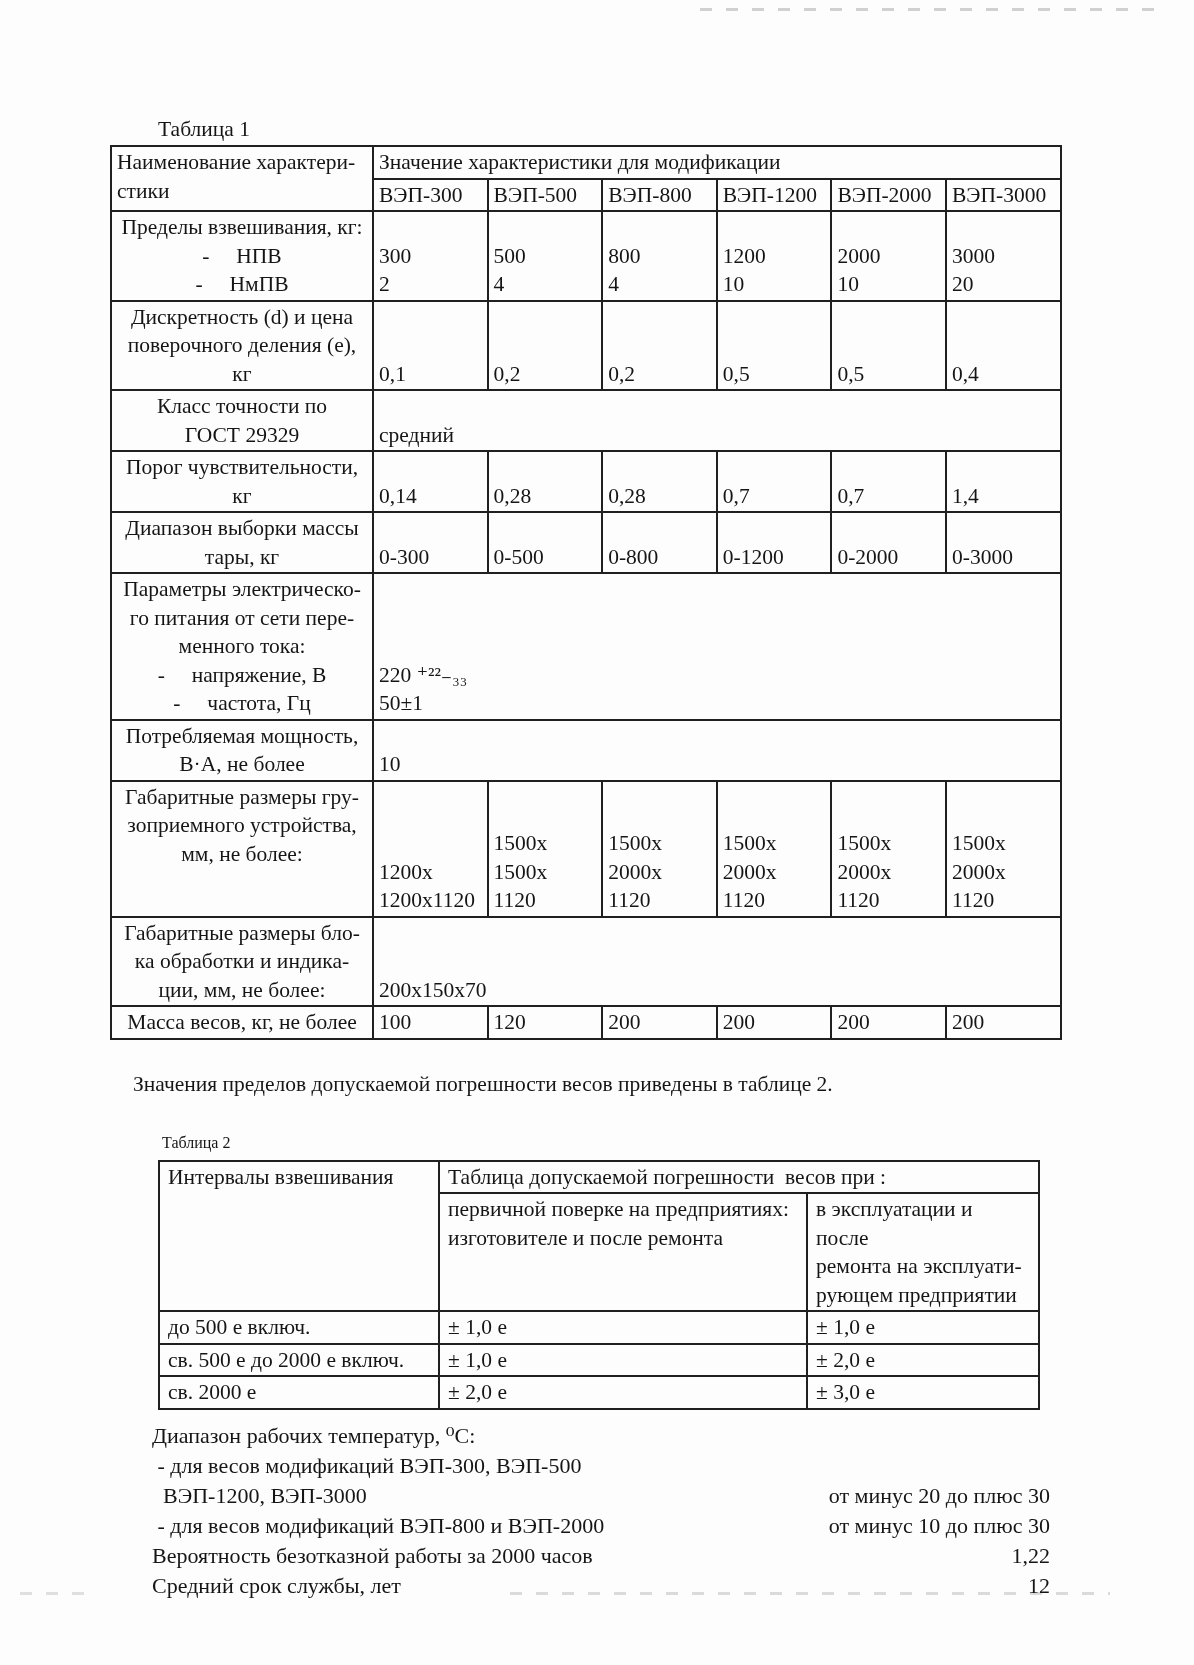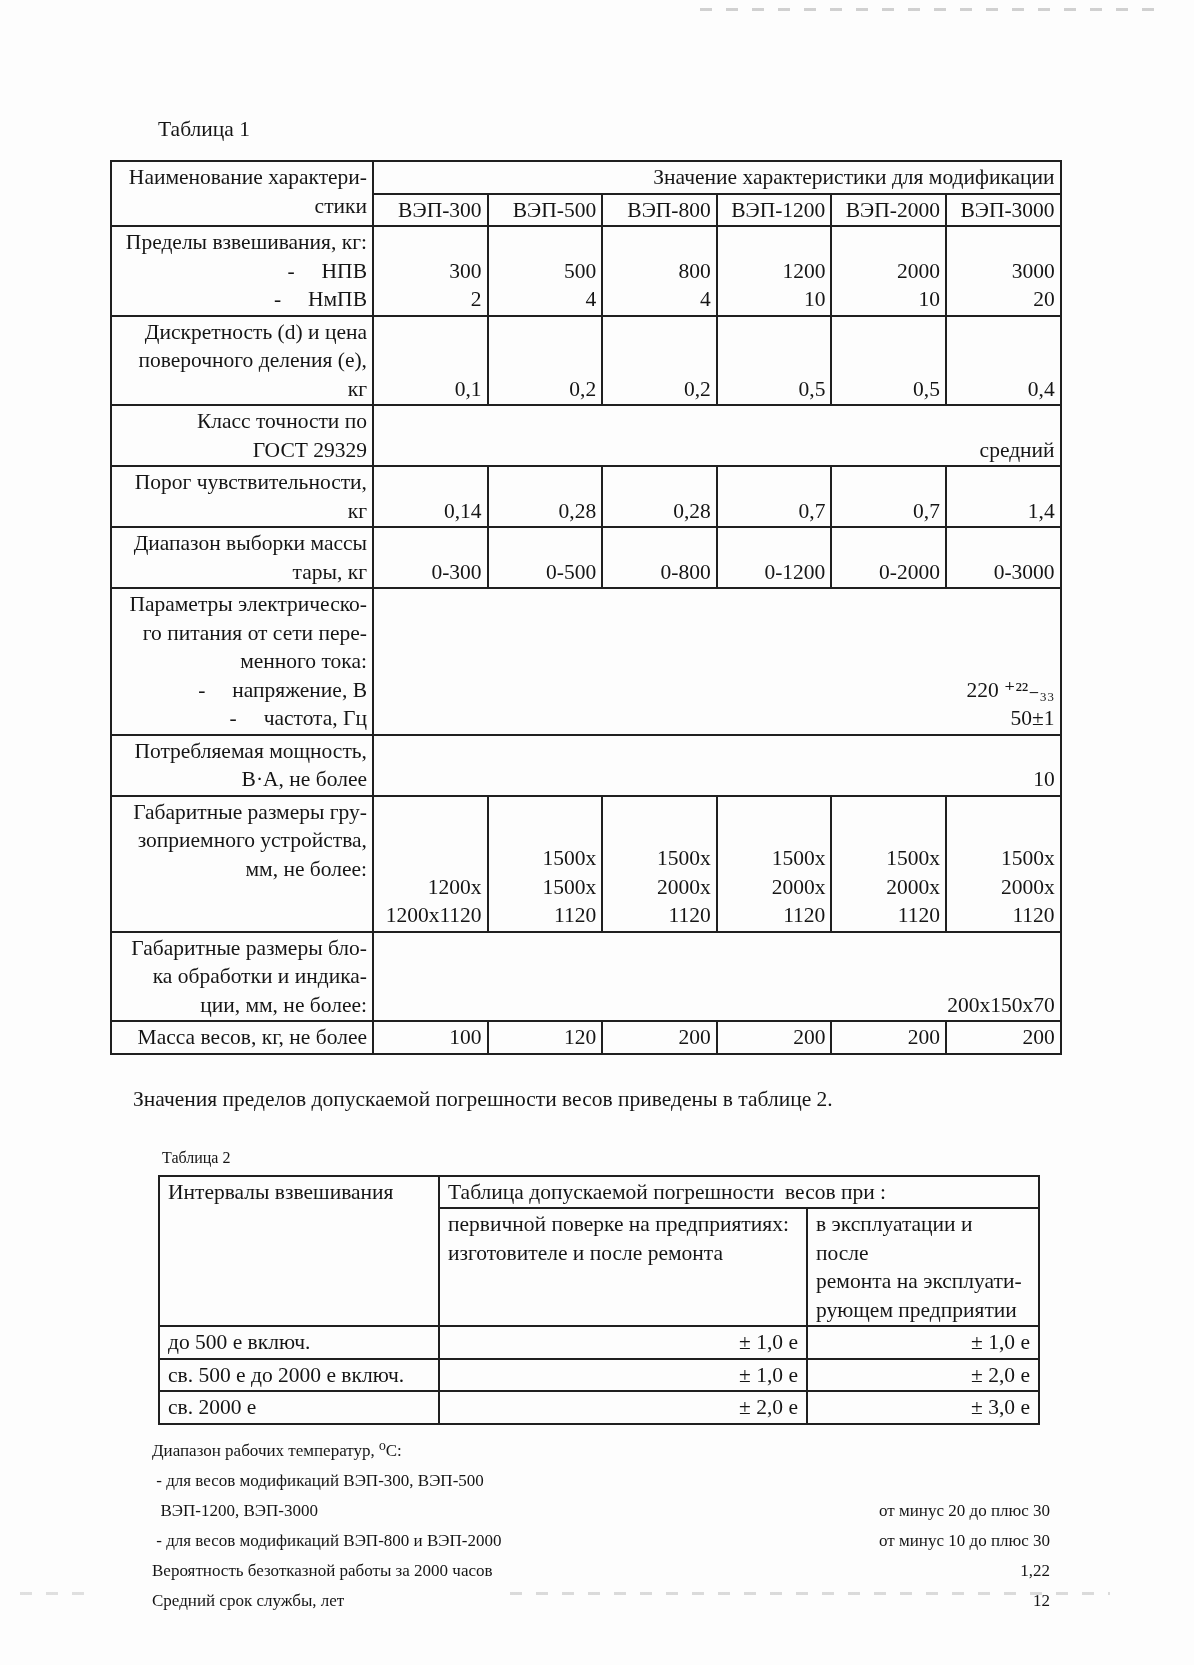--- a/index.html
+++ b/index.html
@@ -1,47 +1,47 @@
 <!DOCTYPE html>
 <html><head>
 <meta charset="utf-8">
 <style>
   html,body{margin:0;padding:0;background:#fff}
   .page{position:relative;width:1194px;height:1665px;background:#fdfdfd;
         font-family:"Liberation Serif","DejaVu Serif",serif;color:#151515;overflow:hidden}
   .content{position:absolute;left:110px;top:116px;width:950px}
 
-  .tbl-title{font-size:21.5px;line-height:26px;margin:0 0 18px 48px}
+  .tbl-title{font-size:21.5px;line-height:26px;margin:0 0 3px 48px}
 
   table{border-collapse:collapse;table-layout:fixed}
   .t-one{width:950px}
   .t-one td{border:2px solid #202020;font-size:21.5px;line-height:28.5px;
             padding:1px 5px;white-space:pre-wrap;overflow:hidden}
   .t-one col.c0{width:262px}
   .t-one col.c6{width:114.6px}
 
-  .lbl{text-align:right;vertical-align:top;padding-left:8px}
-  .ctr{text-align:right}
+  .lbl{text-align:center;vertical-align:top;padding-left:8px}
+  .ctr{text-align:left}
   .vtop{vertical-align:top}
   .vbot{vertical-align:bottom}
   .pbL{padding-bottom:30px}
   .pb1{padding-bottom:34px}
   .tallLbl{height:132px}
 
   .para{font-size:21.5px;line-height:28px;margin:30px 0 0 23px}
 
   .t2-title{font-size:16px;line-height:26px;margin:32px 0 4px 52px}
   .t-two{width:880px;margin:0 0 11px 48px}
   .t-two td{border:2px solid #202020;font-size:21.5px;line-height:28.5px;
             padding:1px 8px;white-space:pre-wrap;overflow:hidden}
   .t-two col.d0{width:280px}
   .t-two col.d1{width:368px}
   .t-two col.d2{width:232px}
 
-  .bottom{margin:8px 0 0 42px;font-size:17px;line-height:30px}
+  .bottom{margin:8px 0 0 42px;font-size:22px;line-height:30px}
   .bline{display:flex;width:898px}
   .bl{white-space:pre-wrap}
   .bv{width:330px;margin-left:auto;text-align:right;flex-shrink:0;white-space:pre-wrap}
 
   .artifact{position:absolute;height:3px;opacity:.45;
     background:repeating-linear-gradient(90deg,#9a9a9a 0 12px,transparent 12px 26px)}
   .a1{top:8px;left:700px;width:468px}
   .a2{top:1592px;left:510px;width:600px;opacity:.35}
   .a3{top:1592px;left:20px;width:70px;opacity:.3}
 </style>

